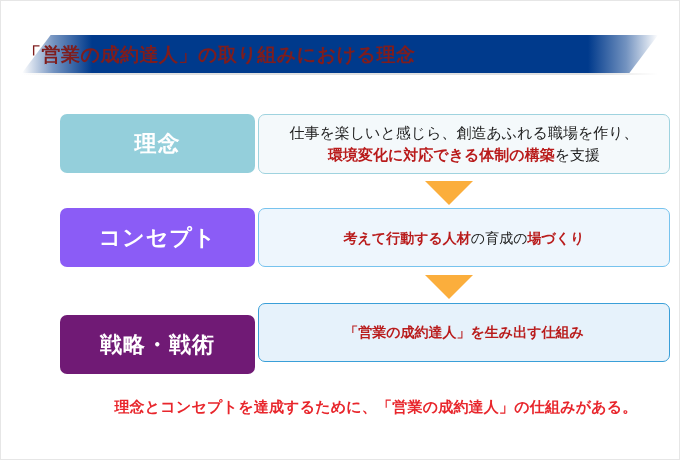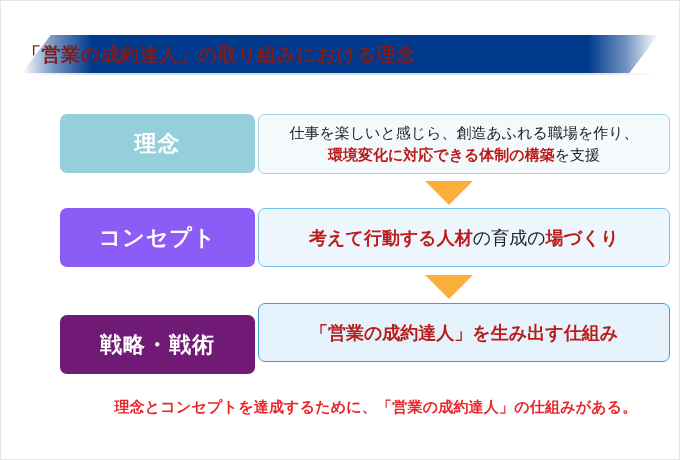--- a/index.html
+++ b/index.html
@@ -102,31 +102,32 @@
       top: 208px;
       height: 59px;
       background: #eef6fd;
       border: 1px solid #77c3ee;
     }
     .content-3 {
       top: 303px;
       height: 59px;
       background: #e6f2fb;
       border: 1px solid #3a9fd8;
+      font-family: Liberation Serif, serif;
     }
     .line {
       white-space: nowrap;
       line-height: 22px;
     }
     .red {
       color: #b91c1c;
       font-weight: bold;
     }
     .content-2 .line, .content-3 .line {
-      font-size: 18px;
+      font-size: 14px;
     }
 
     .arrow {
       position: absolute;
       left: 425px;
       width: 0;
       height: 0;
       border-left: 24px solid transparent;
       border-right: 24px solid transparent;
       border-top: 24px solid #fbae3c;

